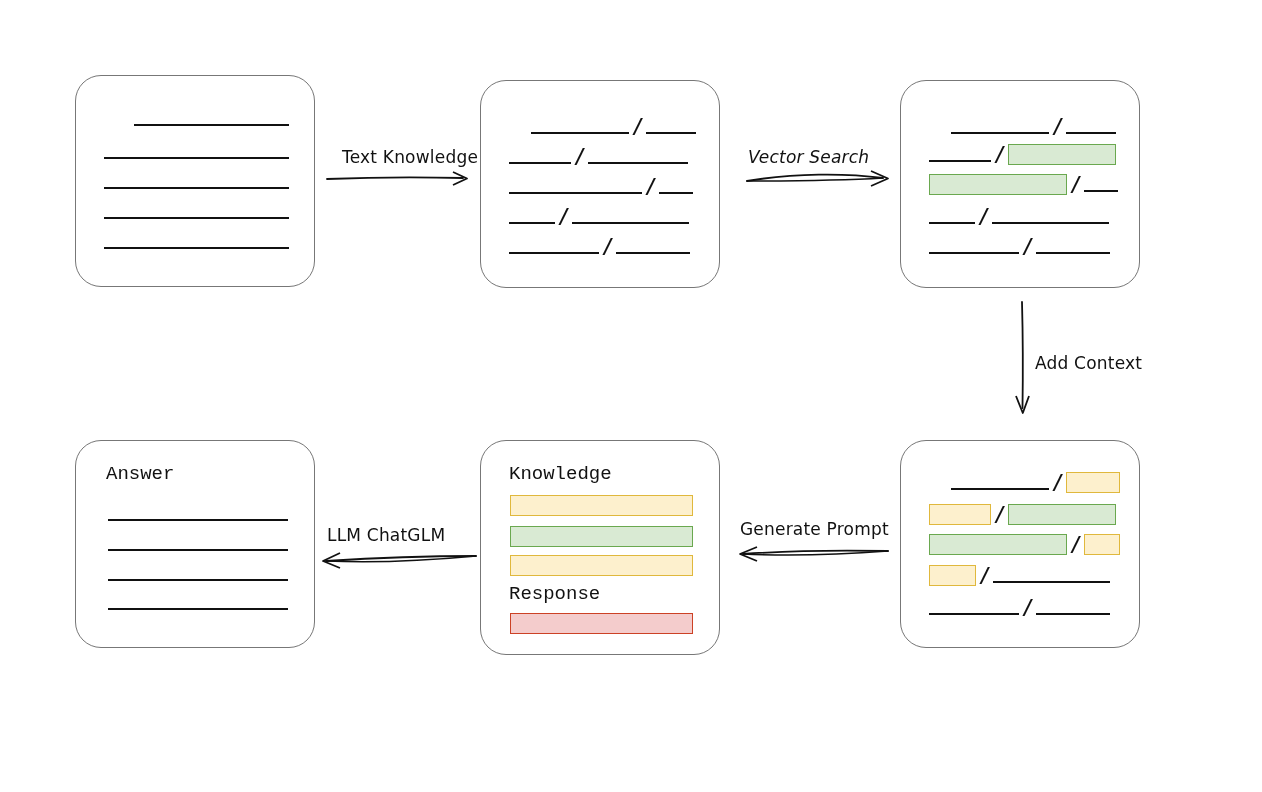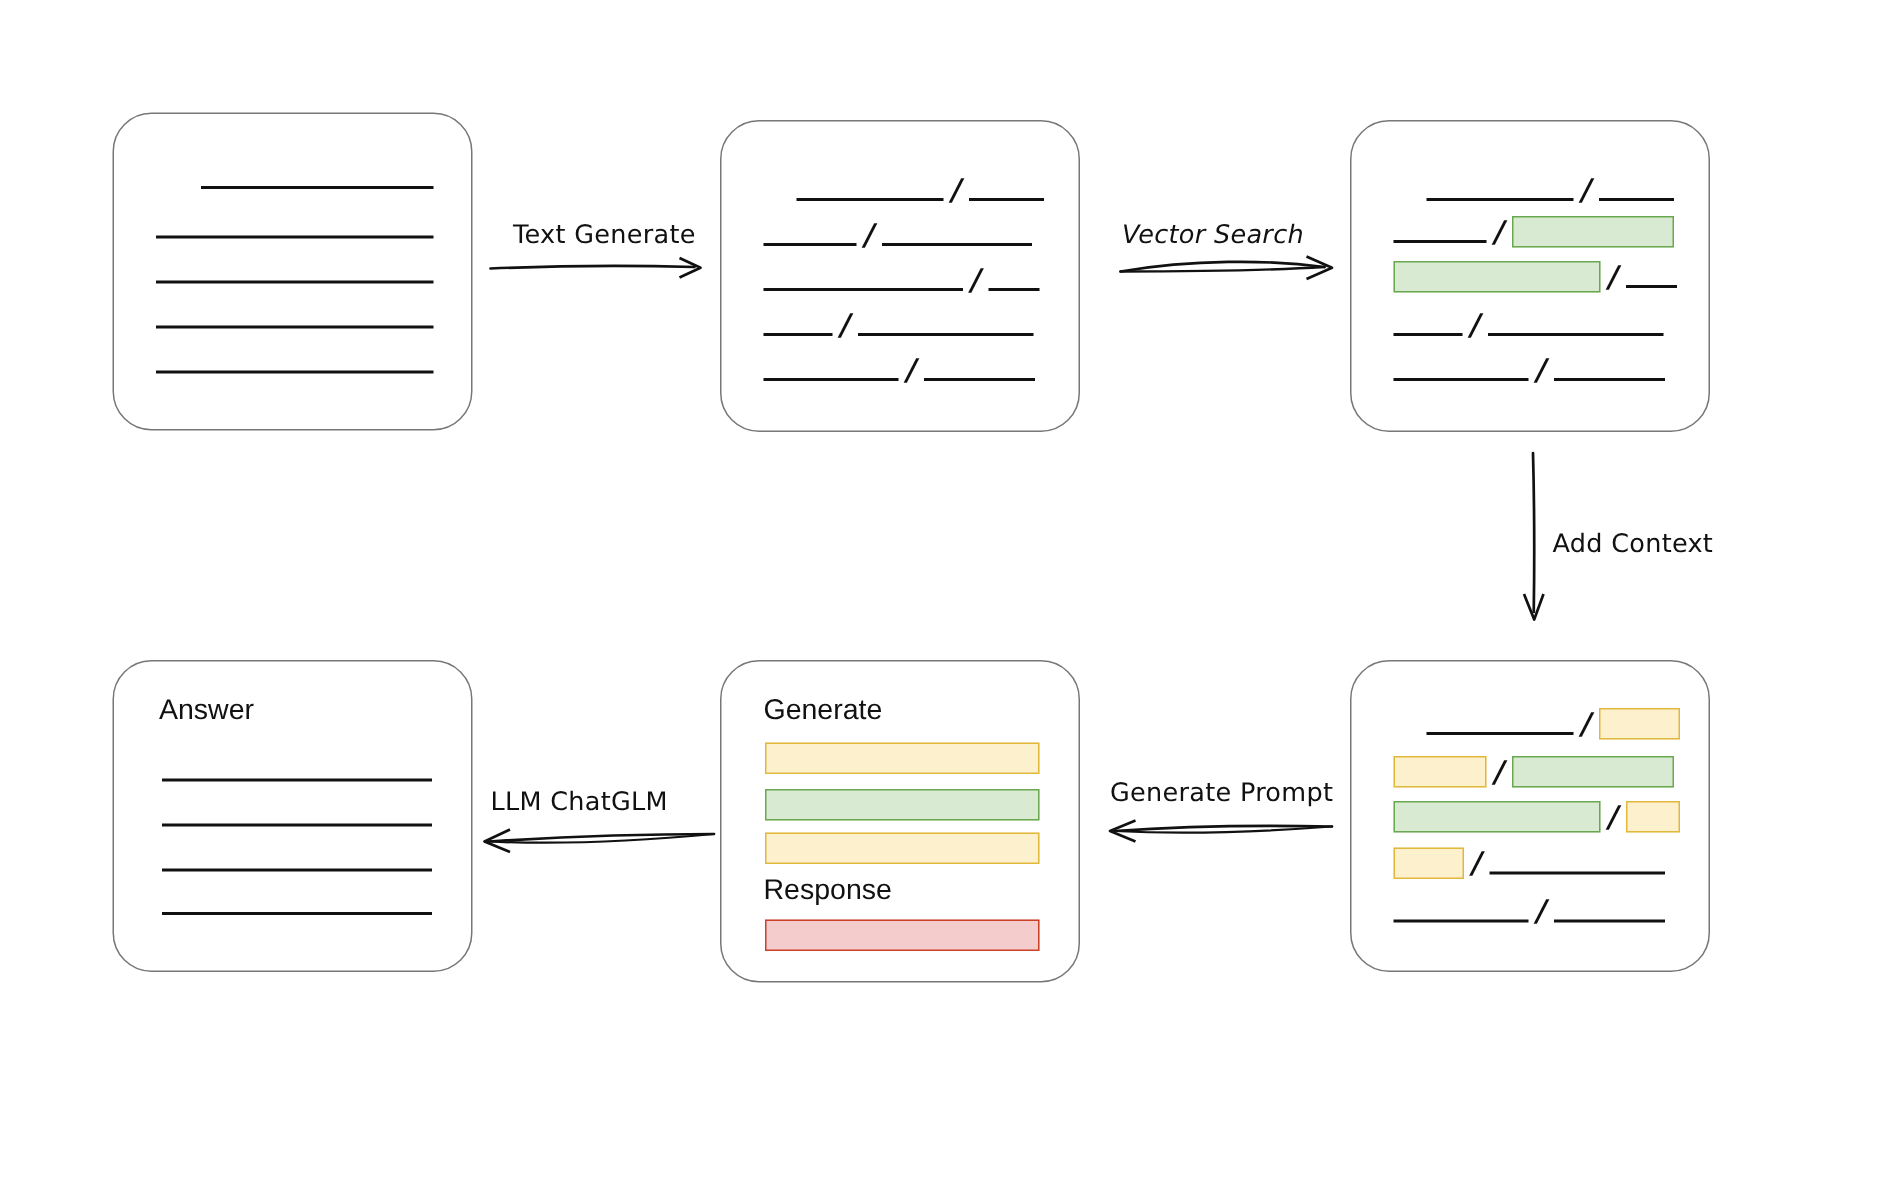--- a/index.html
+++ b/index.html
@@ -34,21 +34,21 @@
 
   
   .bar{position:absolute;height:21px;box-sizing:border-box;
        border-width:1.4px;border-style:solid;}
   .bar.green{background:#d9ead3;border-color:#6aa84f;}
   .bar.yellow{background:#fdf0cd;border-color:#e0b83c;}
   .bar.red{background:#f4cccc;border-color:#cc4125;}
 
   
   .heading{position:absolute;font-size:19px;color:#111;white-space:nowrap;
-           font-family:Liberation Sans, sans-serif;text-align:right;}
+           font-family:Liberation Mono, monospace;text-align:right;}
 
   
   .ruled{position:absolute;height:0;border-bottom:2px solid #111;}
 
   
   .alabel{position:absolute;font-size:17px;white-space:nowrap;color:#111;
           letter-spacing:.2px;}
 
   .arrow{position:absolute;}
 
@@ -60,21 +60,21 @@
 <div class="canvas">
 
   <div class="box" style="left:75px;top:75px;width:240px;height:212px;">
     <div class="ruled" style="left:58px;top:48px;width:155px;"></div>
     <div class="ruled" style="left:28px;top:81px;width:185px;"></div>
     <div class="ruled" style="left:28px;top:111px;width:185px;"></div>
     <div class="ruled" style="left:28px;top:141px;width:185px;"></div>
     <div class="ruled" style="left:28px;top:171px;width:185px;"></div>
   </div>
 
-  <div class="alabel" style="left:342px;top:147px;">Text Generate</div>
+  <div class="alabel" style="left:342px;top:147px;">Text Knowledge</div>
   <svg class="arrow" style="left:325px;top:168px;" width="150" height="22" viewBox="0 0 150 22">
     <path d="M2,11 C50,9 100,9 138,10" stroke="#111" stroke-width="1.8" fill="none" stroke-linecap="round"></path>
     <path d="M128,4 L142,10.5 L128,17" stroke="#111" stroke-width="1.8" fill="none" stroke-linejoin="round"></path>
   </svg>
 
   <div class="box" style="left:480px;top:80px;width:240px;height:208px;">
     <div class="rows">
       <div class="row" style="top:34px;padding-left:50px;">
         <div class="seg" style="width:98px;"></div>
         <div class="slash">/</div>
@@ -177,21 +177,21 @@
   </div>
 
   <div class="alabel" style="left:740px;top:519px;">Generate Prompt</div>
   <svg class="arrow" style="left:735px;top:542px;" width="155" height="24" viewBox="0 0 155 24">
     <path d="M153,9 C105,8 50,9 8,12" stroke="#111" stroke-width="1.8" fill="none" stroke-linecap="round"></path>
     <path d="M153,9 C100,13 50,14 8,12" stroke="#111" stroke-width="1.5" fill="none" stroke-linecap="round"></path>
     <path d="M22,5 L5,12 L22,19" stroke="#111" stroke-width="1.8" fill="none" stroke-linejoin="round"></path>
   </svg>
 
   <div class="box" style="left:480px;top:440px;width:240px;height:215px;">
-    <div class="heading" style="left:28px;top:22px;">Generate</div>
+    <div class="heading" style="left:28px;top:22px;">Knowledge</div>
     <div class="bar yellow" style="left:29px;top:54px;width:183px;"></div>
     <div class="bar green" style="left:29px;top:85px;width:183px;"></div>
     <div class="bar yellow" style="left:29px;top:114px;width:183px;"></div>
     <div class="heading" style="left:28px;top:142px;">Response</div>
     <div class="bar red" style="left:29px;top:172px;width:183px;"></div>
   </div>
 
   <div class="alabel" style="left:327px;top:525px;">LLM ChatGLM</div>
   <svg class="arrow" style="left:318px;top:548px;" width="160" height="24" viewBox="0 0 160 24">
     <path d="M158,8 C110,8 55,10 8,13" stroke="#111" stroke-width="1.8" fill="none" stroke-linecap="round"></path>

